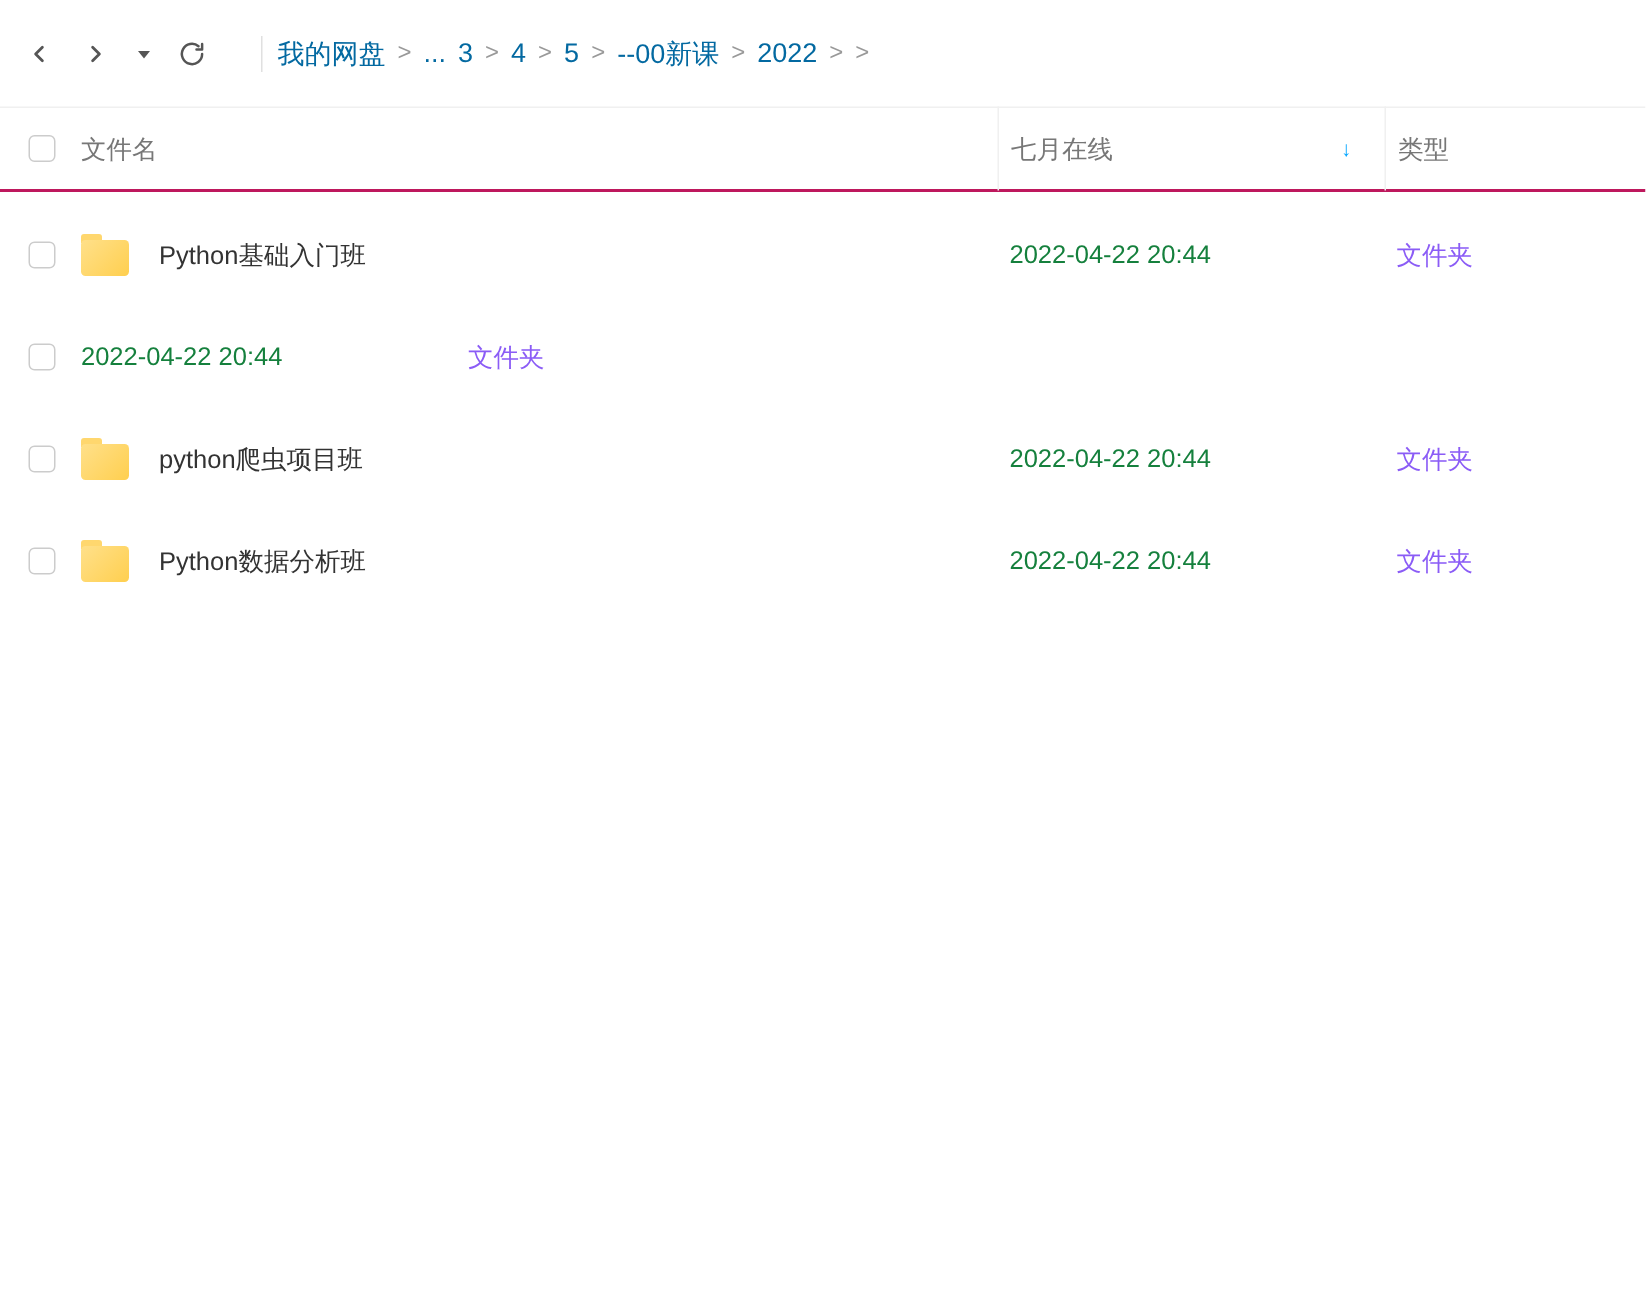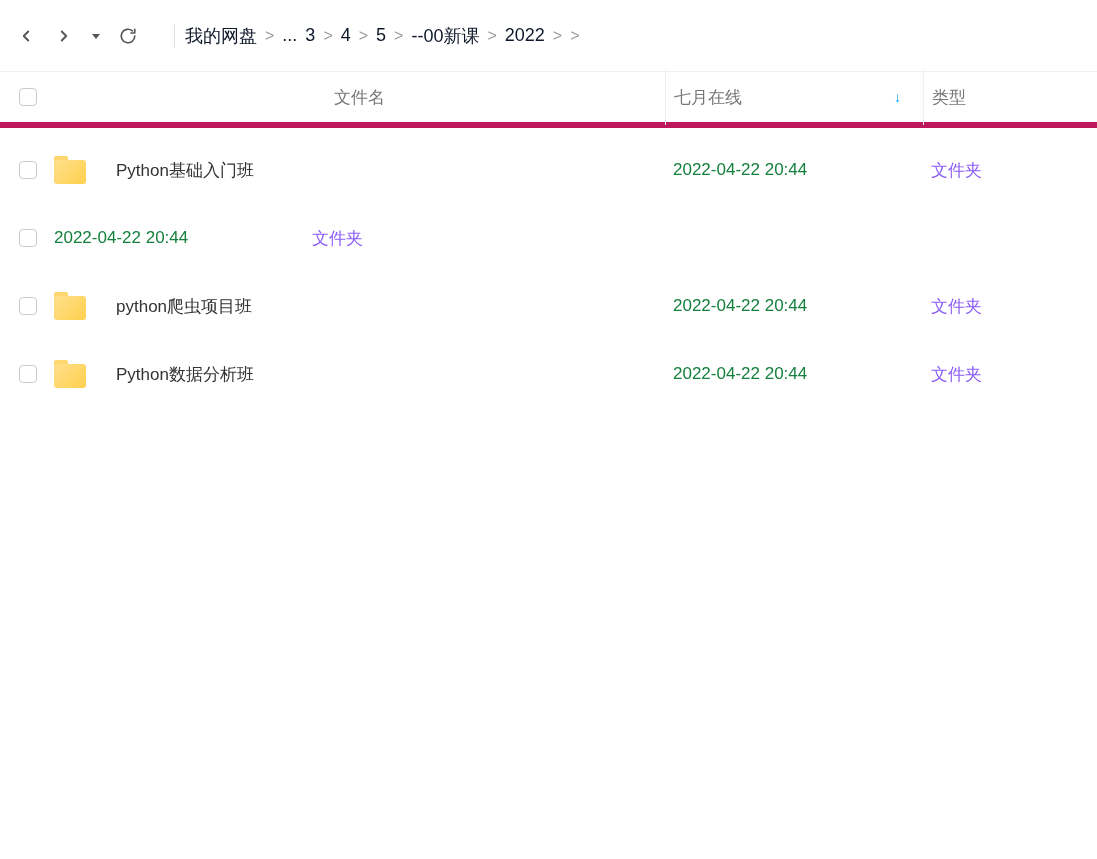--- a/index.html
+++ b/index.html
@@ -47,37 +47,36 @@
     .breadcrumb {
       display: flex;
       align-items: center;
       font-size: 18px;
       color: #333;
       gap: 8px;
       flex-wrap: nowrap;
       overflow: hidden;
     }
     .breadcrumb-item {
-      color: #0f172a;
+      color: #0369a1;
       cursor: pointer;
       white-space: nowrap;
     }
     .breadcrumb-sep {
       color: #999;
       font-size: 16px;
     }
     .header-row {
       display: flex;
       align-items: center;
       height: 56px;
       padding: 0 10px;
-      border-bottom: 6px solid #be185d;
+      border-bottom: 2px solid #be185d;
       color: #777;
       font-size: 17px;
-      text-align: center;
     }
     .checkbox-col {
       width: 36px;
       display: flex;
       justify-content: center;
     }
     .checkbox {
       width: 18px;
       height: 18px;
       border: 1.5px solid #ccc;
@@ -114,21 +113,21 @@
       padding: 0 10px;
       font-size: 17px;
       color: #333;
       cursor: pointer;
     }
     .file-name-cell {
       flex: 1;
       display: flex;
       align-items: center;
       padding-left: 8px;
-      gap: 30px;
+      gap: 20px;
     }
     .folder-icon {
       width: 32px;
       height: 28px;
       position: relative;
     }
     .folder-icon::before {
       content: "";
       position: absolute;
       top: 0;

